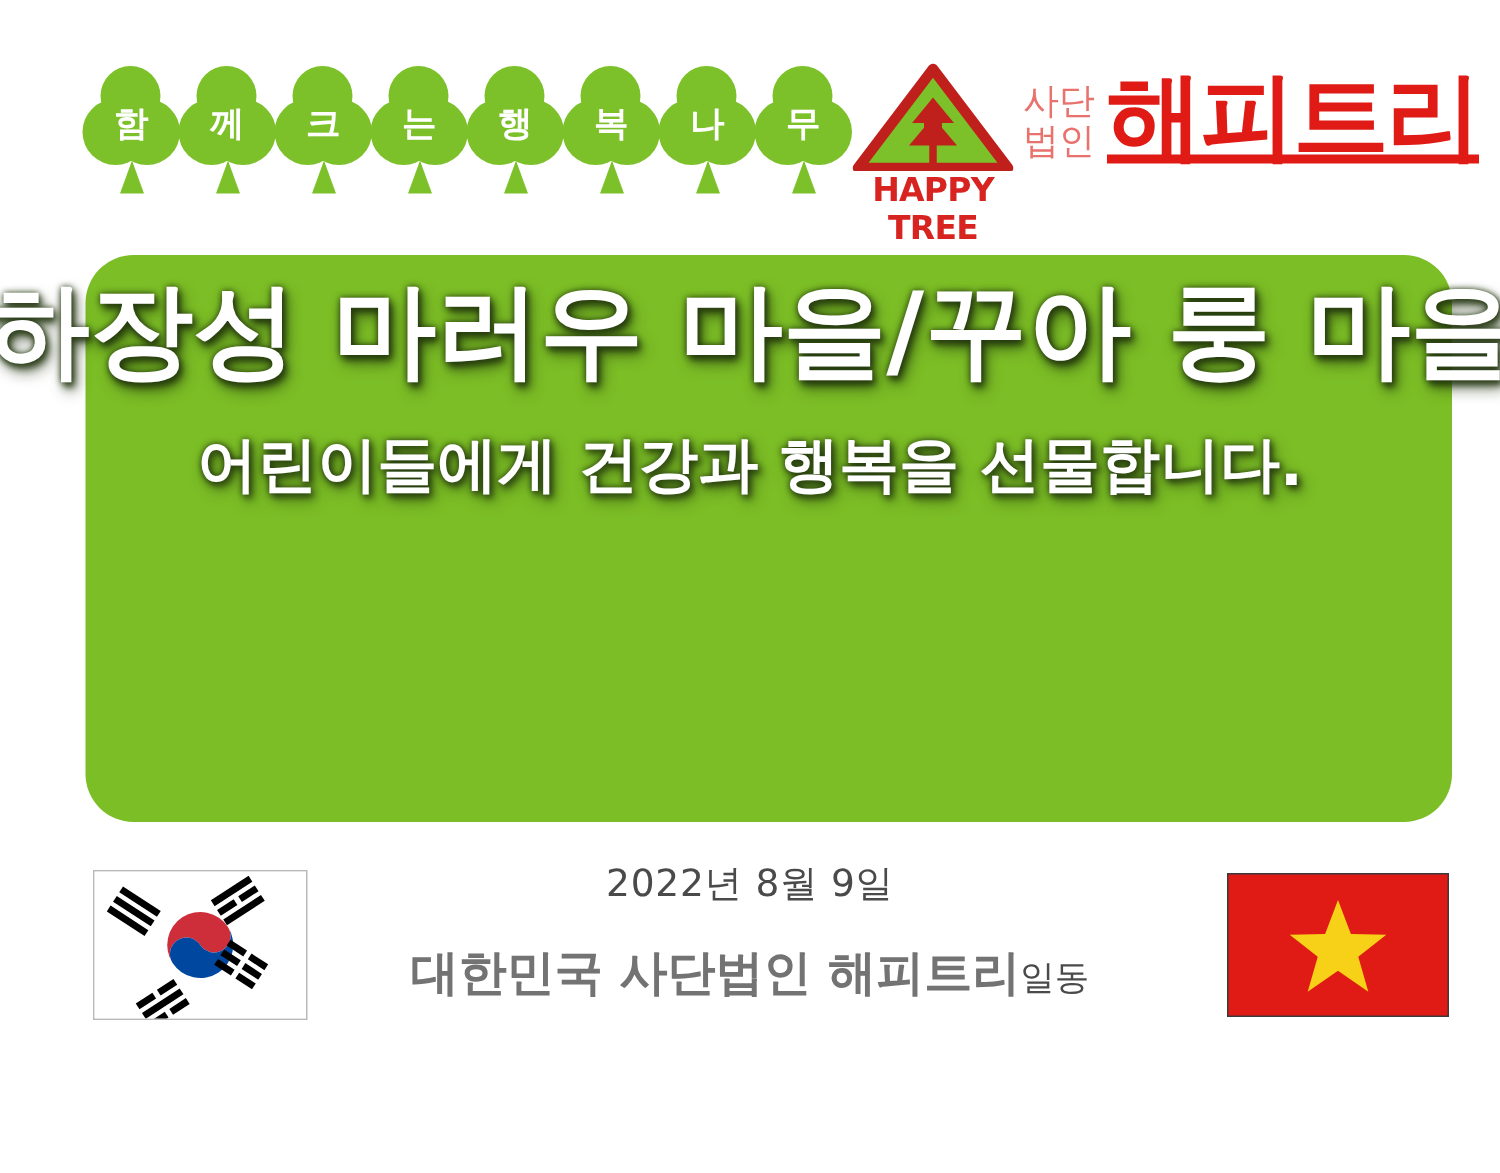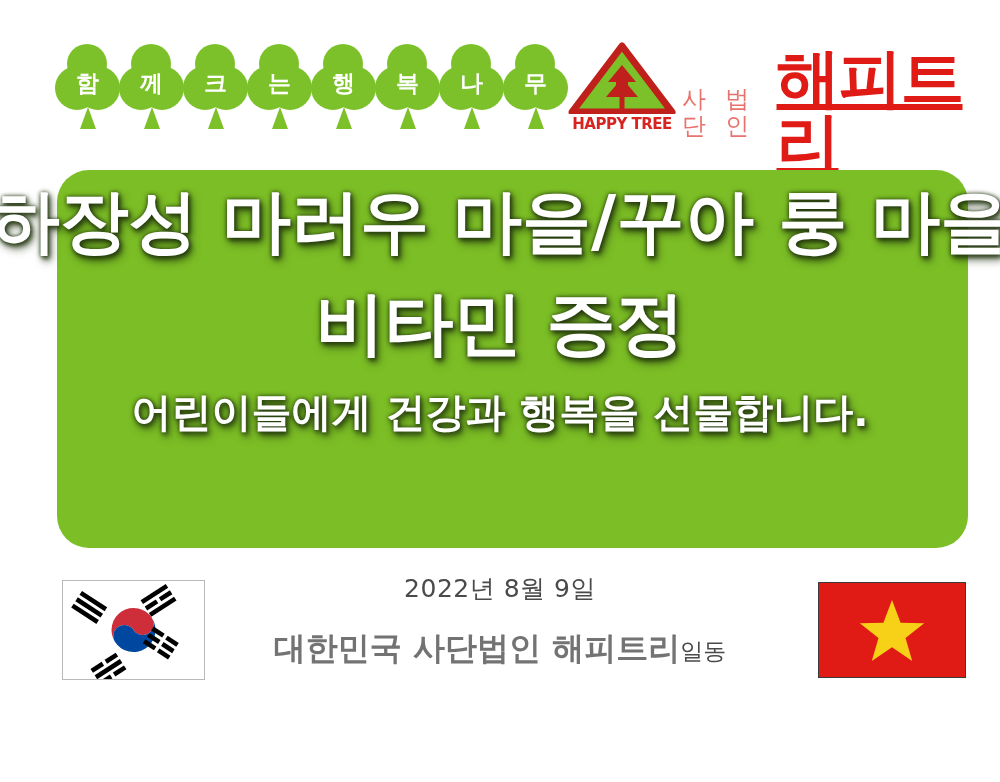--- a/index.html
+++ b/index.html
@@ -93,37 +93,37 @@
     height: 100px;
   }
   #happytree-mark svg { display: block; }
   #happytree-wordmark {
     position: absolute;
     left: 0;
     top: 73px;
     width: 112px;
     text-align: center;
     color: #d82420;
-    font-size: 15px;
+    font-size: 22px;
     font-weight: 900;
     letter-spacing: -0.5px;
     font-family: "DejaVu Sans", "Liberation Sans", sans-serif;
   }
 
   
   #corp-name-block {
     position: absolute;
     left: 682px;
     top: 46px;
     display: flex;
     align-items: center;
   }
   #corp-prefix {
     display: flex;
-    flex-direction: row;
+    flex-direction: column;
     justify-content: center;
     color: #e8736e;
     font-size: 24px;
     font-weight: 400;
     line-height: 1.12;
     margin-right: 8px;
     padding-top: 6px;
     font-family: "DejaVu Sans", "Liberation Sans", sans-serif;
   }
   #corp-title {
@@ -354,21 +354,20 @@
       <span>법인</span>
     </div>
     <div id="corp-title">해피트리</div>
   </div>
 
 </div>
 
 <div id="green-banner">
   <div id="banner-text-stack">
     <div class="banner-headline">하장성 마러우 마을/꾸아 룽 마을</div>
-    <div class="banner-headline">비타민 증정</div>
     <div id="banner-subline">어린이들에게 건강과 행복을 선물합니다.</div>
   </div>
 </div>
 
 <div id="footer-area">
 
   <div id="flag-kr">
     <svg width="141" height="98" viewBox="0 0 141 98">
       <rect x="0" y="0" width="141" height="98" fill="#ffffff"></rect>
       <g transform="translate(70.5,49)">

